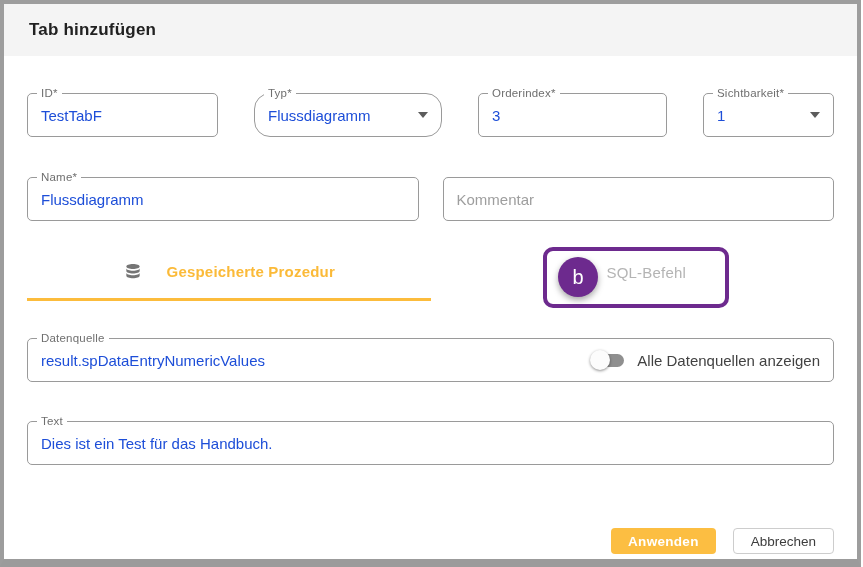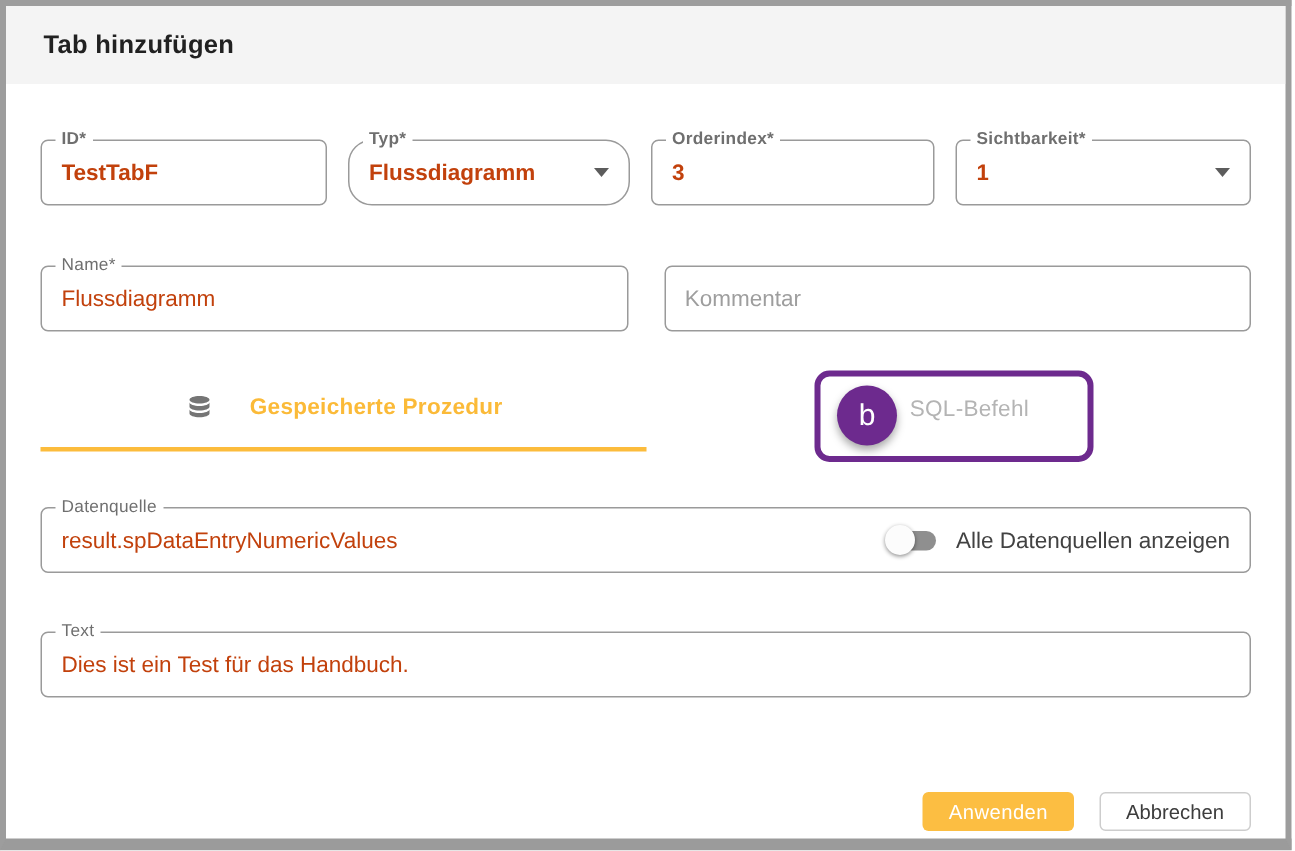--- a/index.html
+++ b/index.html
@@ -11,33 +11,33 @@
     font-family:"Liberation Sans", sans-serif;
     position:relative;overflow:hidden;
   }
   .header{
     height:52px;background:#f4f4f4;display:flex;align-items:center;
     padding-left:25px;
   }
   .title{font-size:17px;font-weight:700;color:#212121;letter-spacing:.2px;}
   .content{padding:0 23px;}
   .row{display:flex;}
-  .row1{margin-top:37px;gap:14px;font-weight:bold;}
+  .row1{margin-top:37px;gap:36px;}
   .row2{margin-top:40px;gap:24px;}
   .field{
     height:44px;border:1px solid #9a9a9a;border-radius:5px;
     position:relative;display:flex;align-items:center;
     padding:0 13px;background:#fff;
   }
   .flabel{
     position:absolute;top:-7px;left:9px;background:#fff;
     padding:0 4px;font-size:11.5px;color:#6f6f6f;letter-spacing:.2px;
     white-space:nowrap;
   }
-  .fvalue{font-size:15px;color:#c2410c;white-space:nowrap;overflow:hidden;}
+  .fvalue{font-size:15px;color:#1d4ed8;white-space:nowrap;overflow:hidden;}
   .fvalue.placeholder{color:#9e9e9e;}
   .arrow{
     margin-left:auto;width:0;height:0;
     border-left:5px solid transparent;border-right:5px solid transparent;
     border-top:6px solid #5c5c5c;
   }
   .f-id{width:191px;}
   .f-typ{width:188px;border-radius:16px;}
   .f-order{width:189px;}
   .f-sicht{flex:1;}
@@ -79,21 +79,21 @@
   
   .footer{
     margin-top:63px;display:flex;justify-content:flex-end;align-items:center;
     gap:17px;
   }
   .btn{
     height:26px;padding:0 17px;border-radius:4px;font-size:13.5px;
     display:flex;align-items:center;justify-content:center;
     font-family:"Liberation Sans", sans-serif;cursor:pointer;border:none;
   }
-  .btn-apply{background:#fcbe42;color:#ffffff;font-weight:400;letter-spacing:.3px;}
+  .btn-apply{background:#fcbe42;color:#ffffff;font-weight:700;letter-spacing:.3px;}
   .btn-cancel{background:#ffffff;color:#3d3d3d;border:1px solid #cdcdcd;}
 </style>
 </head>
 <body>
 
 <div class="screen">
 
   <div class="header">
     <div class="title">Tab hinzufügen</div>
   </div>

